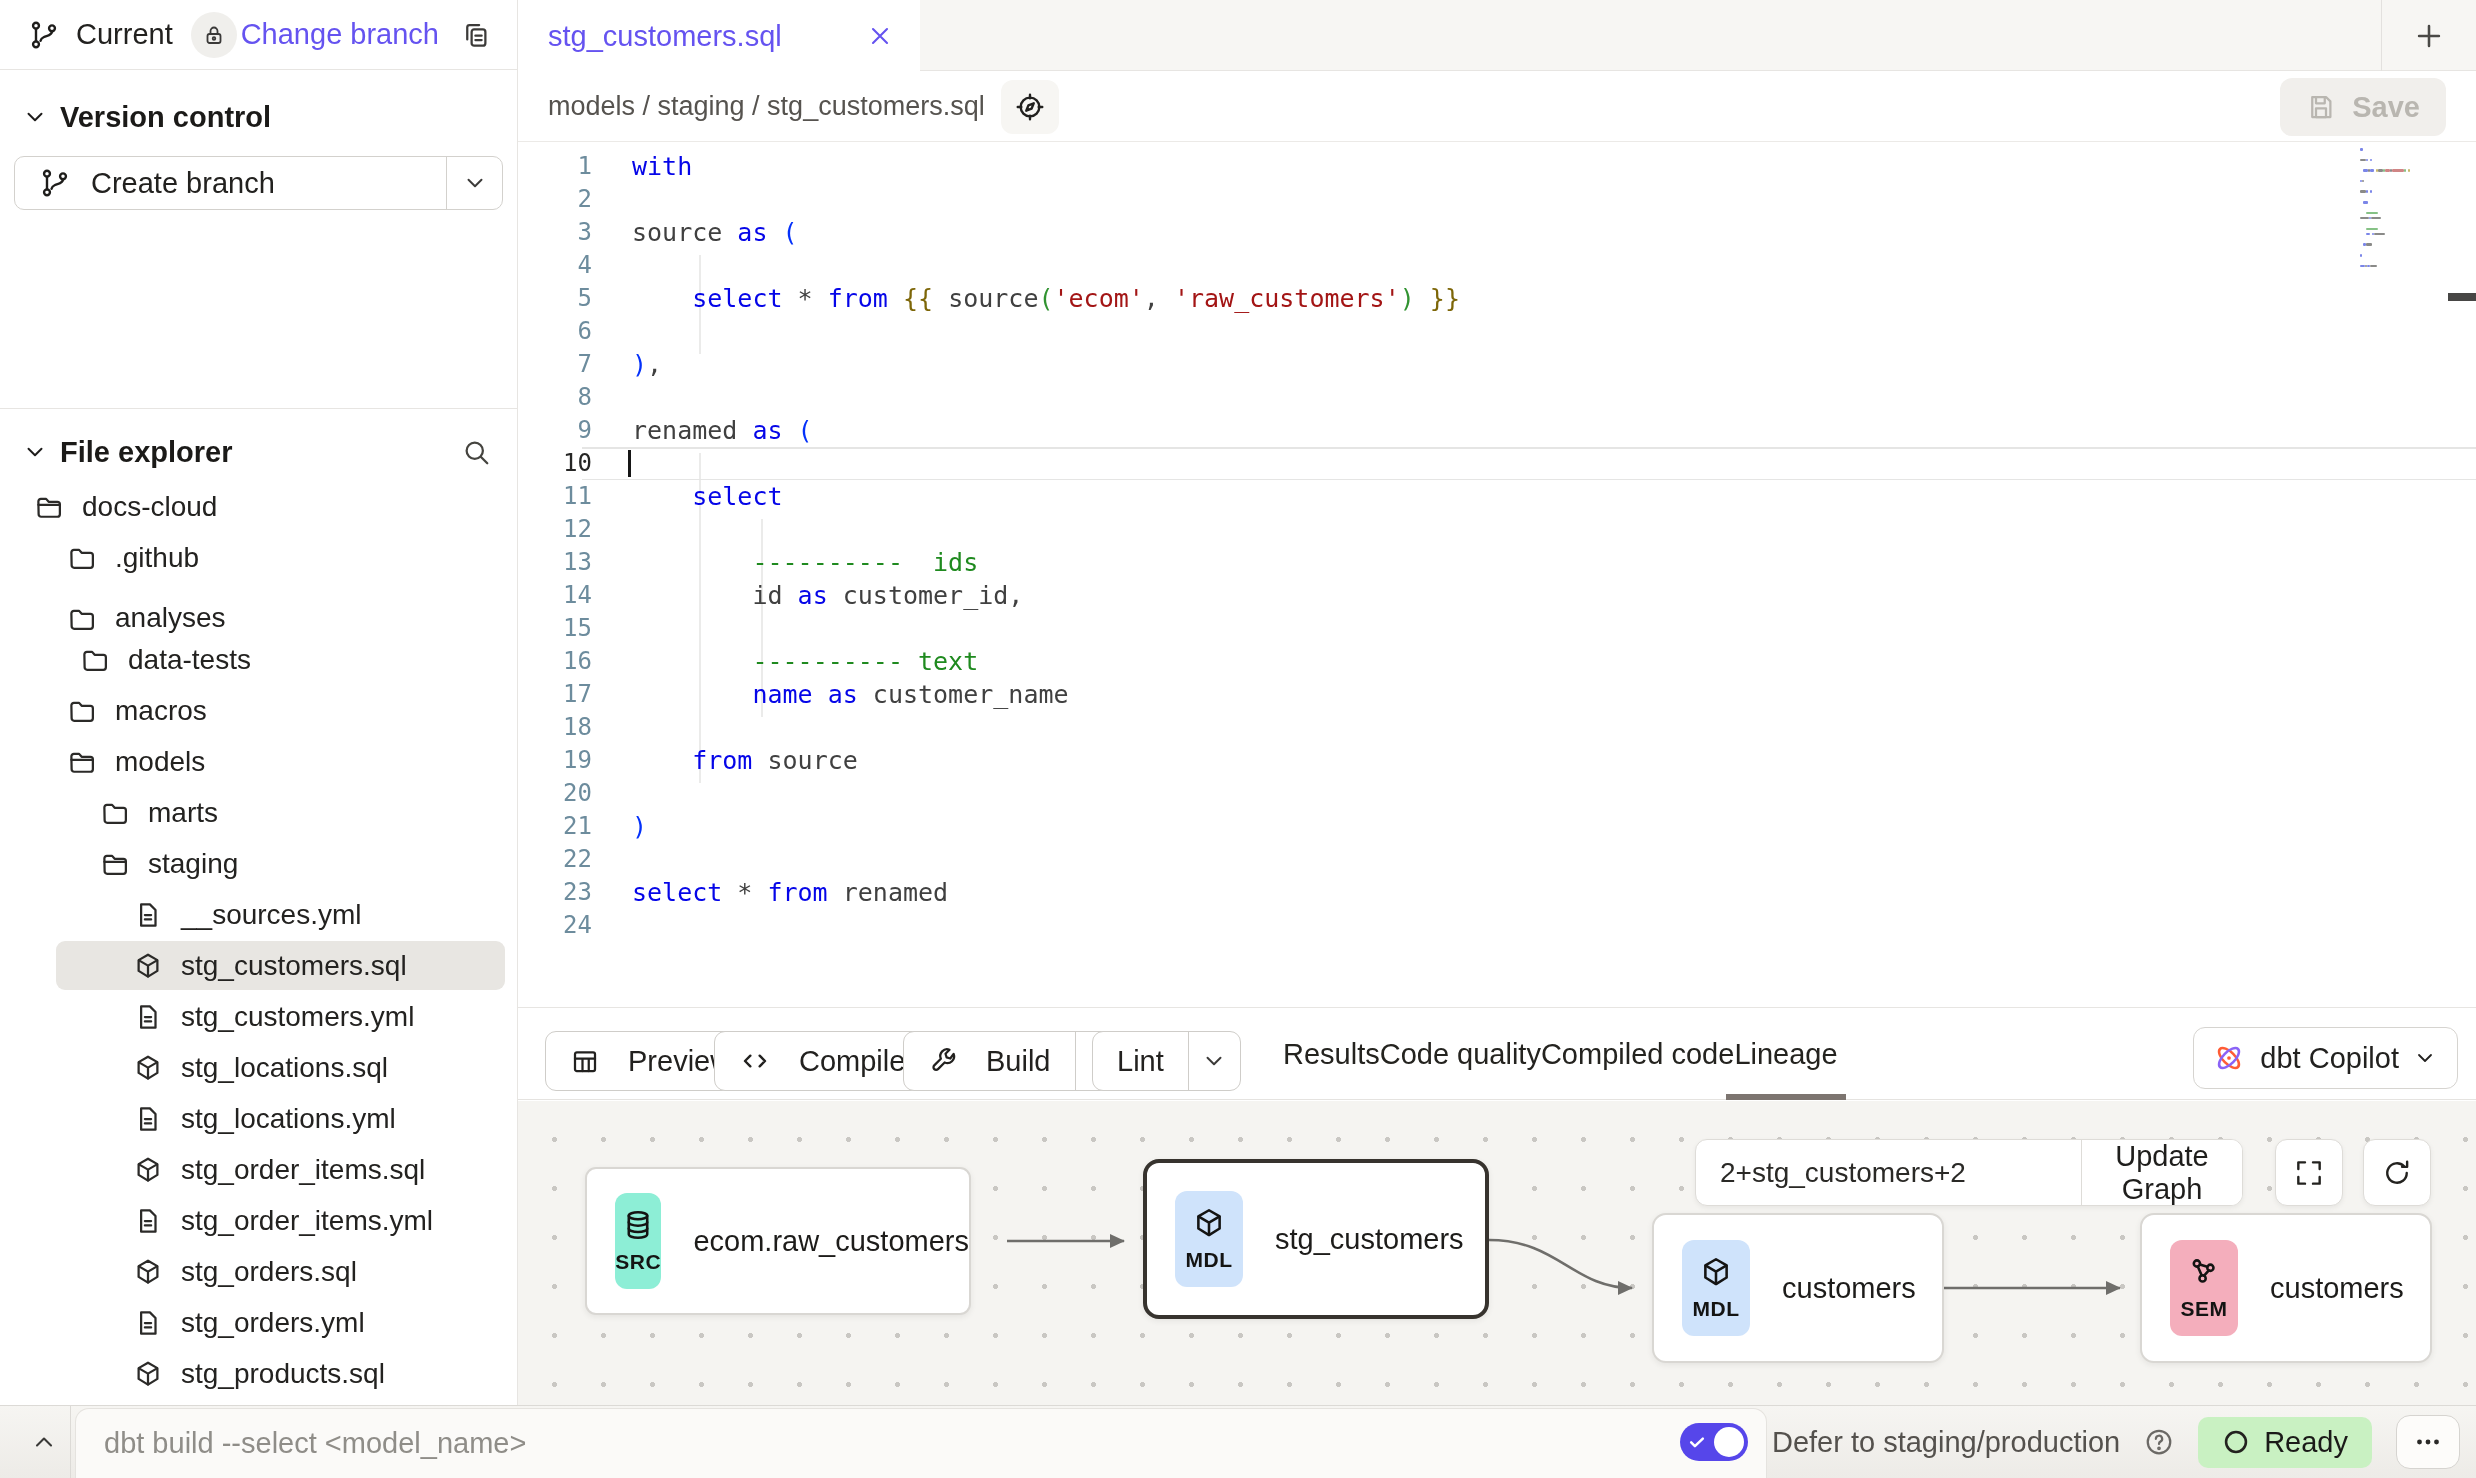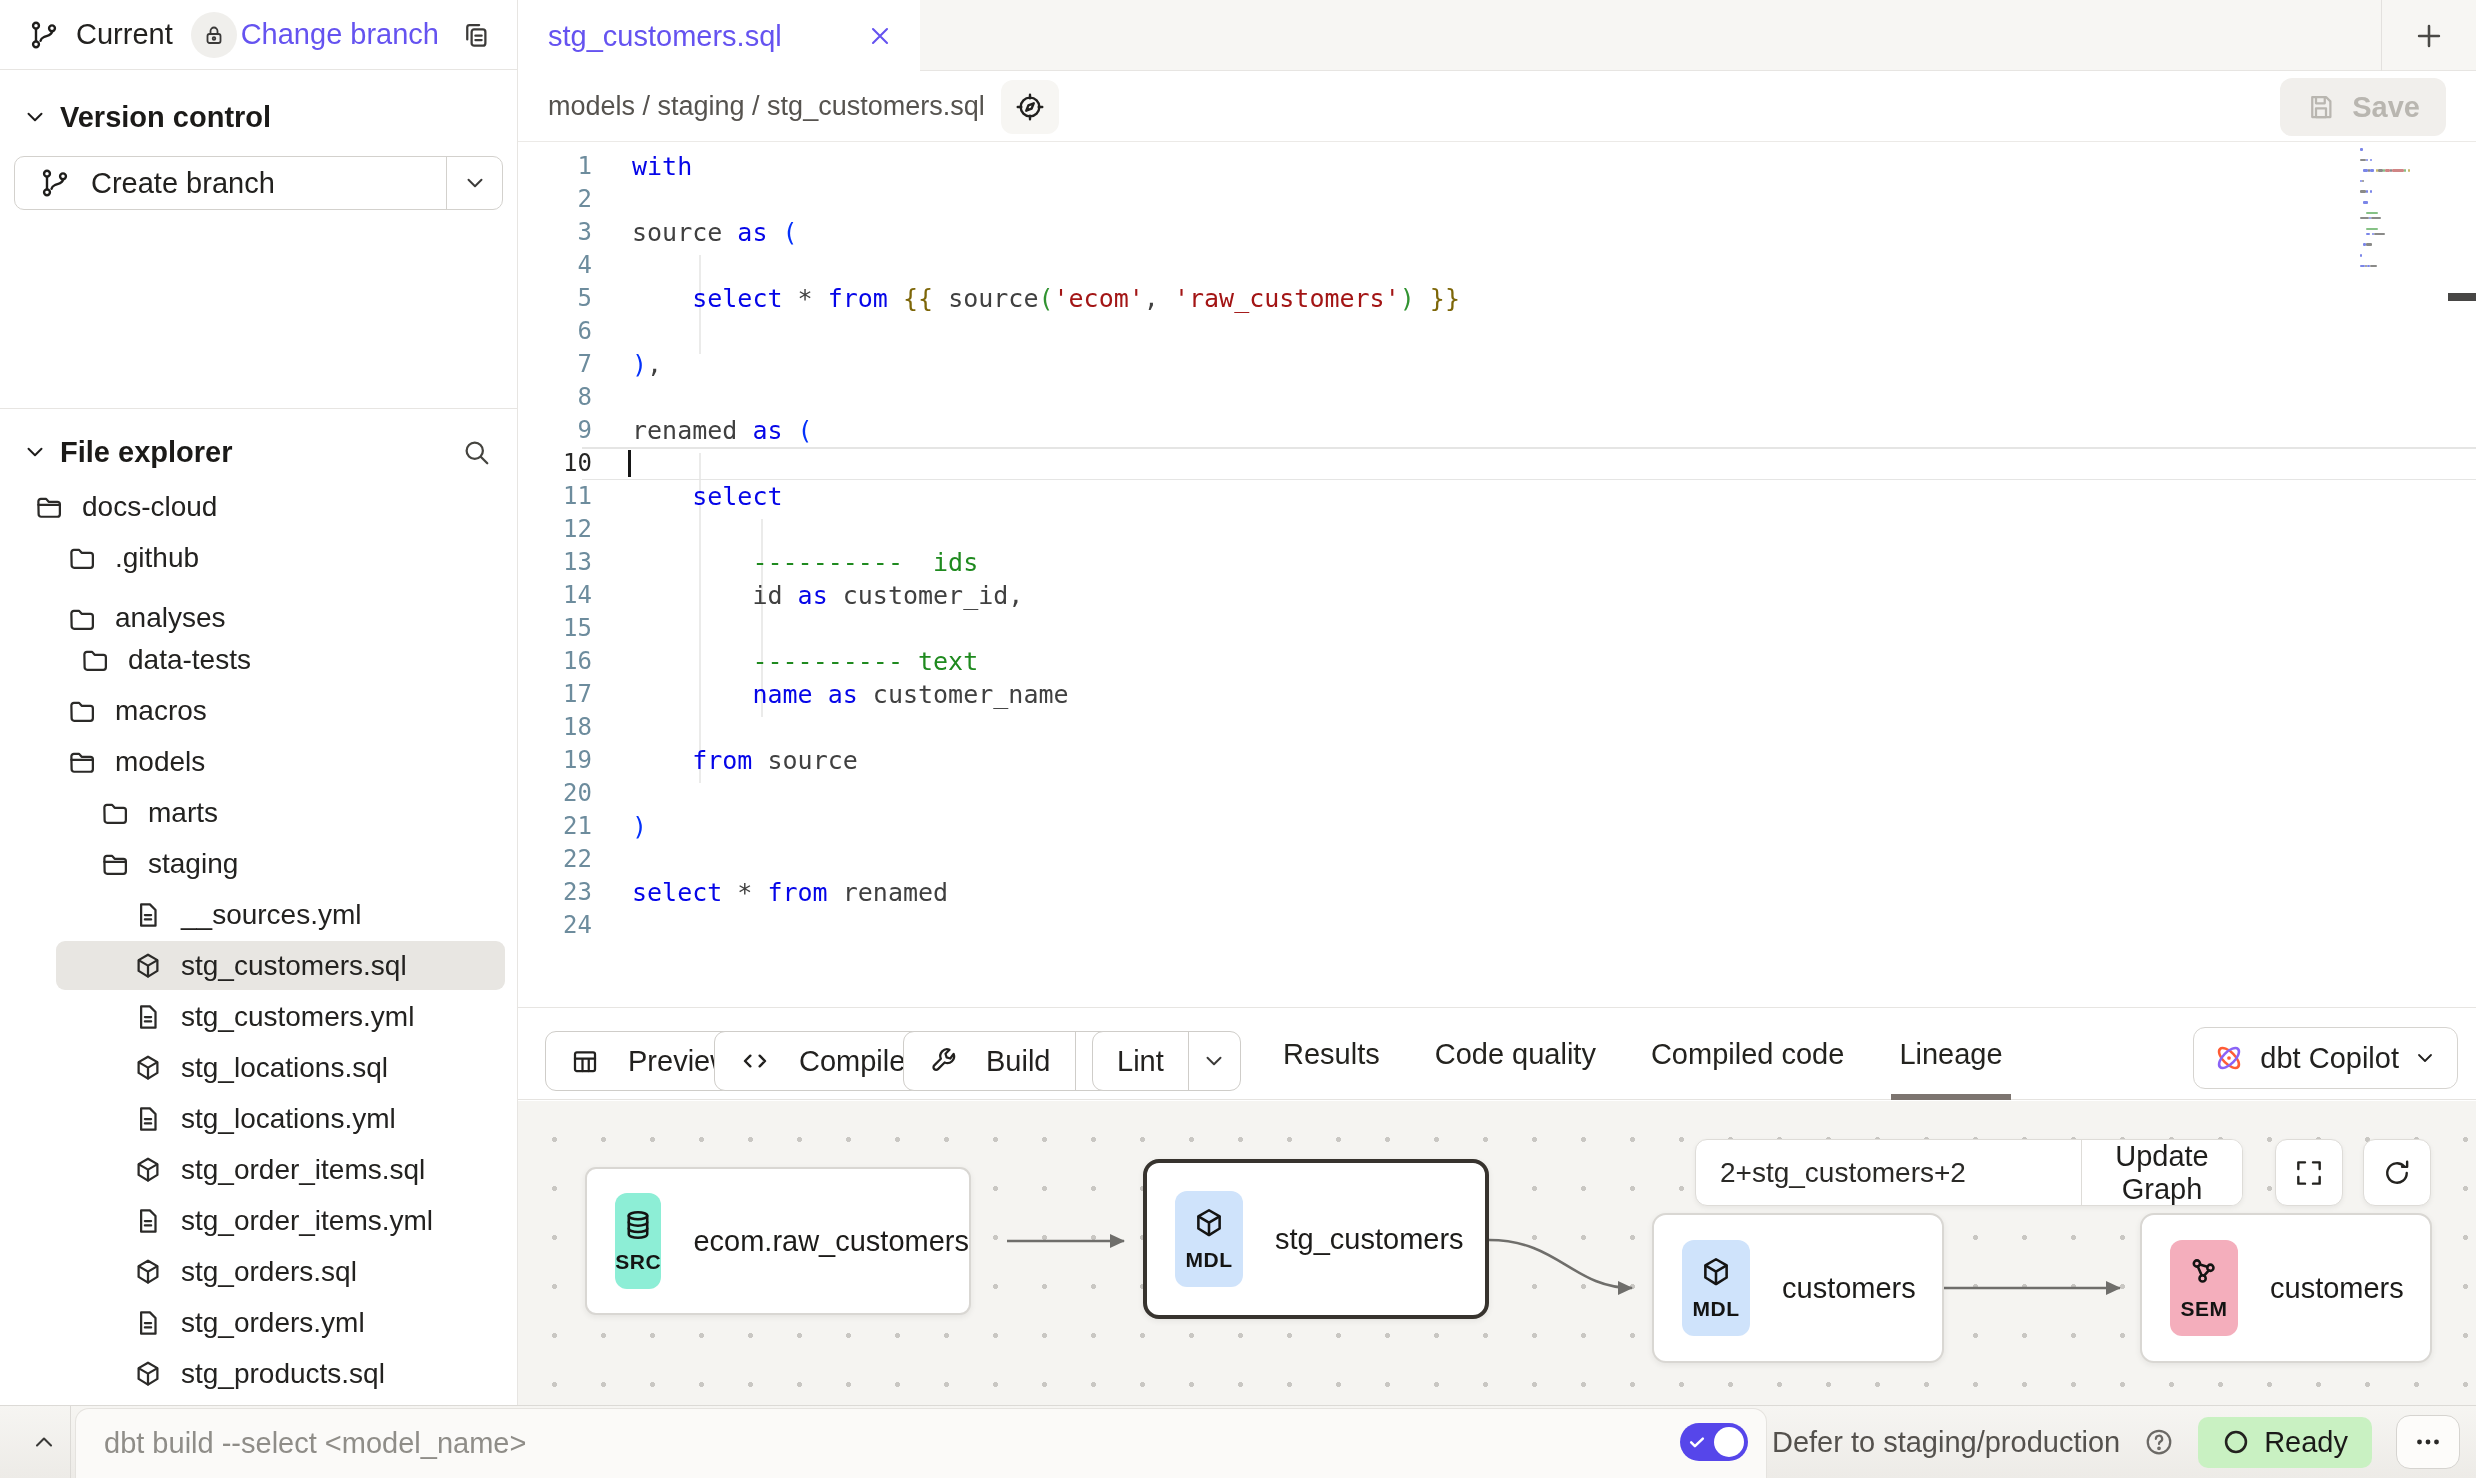--- a/index.html
+++ b/index.html
@@ -85,21 +85,21 @@
 
   
   .toolstrip { position:absolute; left:0; top:1009px; right:0; height:91px; background:#fff;
     border-bottom:1px solid #e5e3e0; }
   .tbtn { position:absolute; top:22px; height:60px; background:#fff;
     border:1.5px solid #cfcdc9; border-radius:11px; display:flex; align-items:center;
     color:#22211f; font-size:29px; cursor:pointer; }
   .tbtn .seg { display:flex; align-items:center; gap:28px; padding:0 24px; height:100%; }
   .tbtn .drop { width:52px; height:100%; border-left:1.5px solid #cfcdc9; display:flex;
     align-items:center; justify-content:center; color:#3c3b39; }
-  .ptabs { position:absolute; left:765px; top:0; height:91px; display:flex; gap:55px;
+  .ptabs { position:absolute; left:765px; top:0; height:91px; display:flex; 
     align-items:center; }
   .ptab { position:relative; height:91px; display:flex; align-items:center; font-size:29px;
     color:#24231f; cursor:pointer; }
   .ptab.active::after { content:""; position:absolute; left:-8px; right:-8px; bottom:0;
     height:6px; background:#7d7570; }
   .copilot-btn { position:absolute; right:18px; top:18px; height:62px; padding:0 20px 0 18px;
     background:#fff; border:1.5px solid #d6d4d0; border-radius:12px; display:flex;
     align-items:center; gap:14px; font-size:29px; font-weight:500; color:#22211f; cursor:pointer; }
 
   

